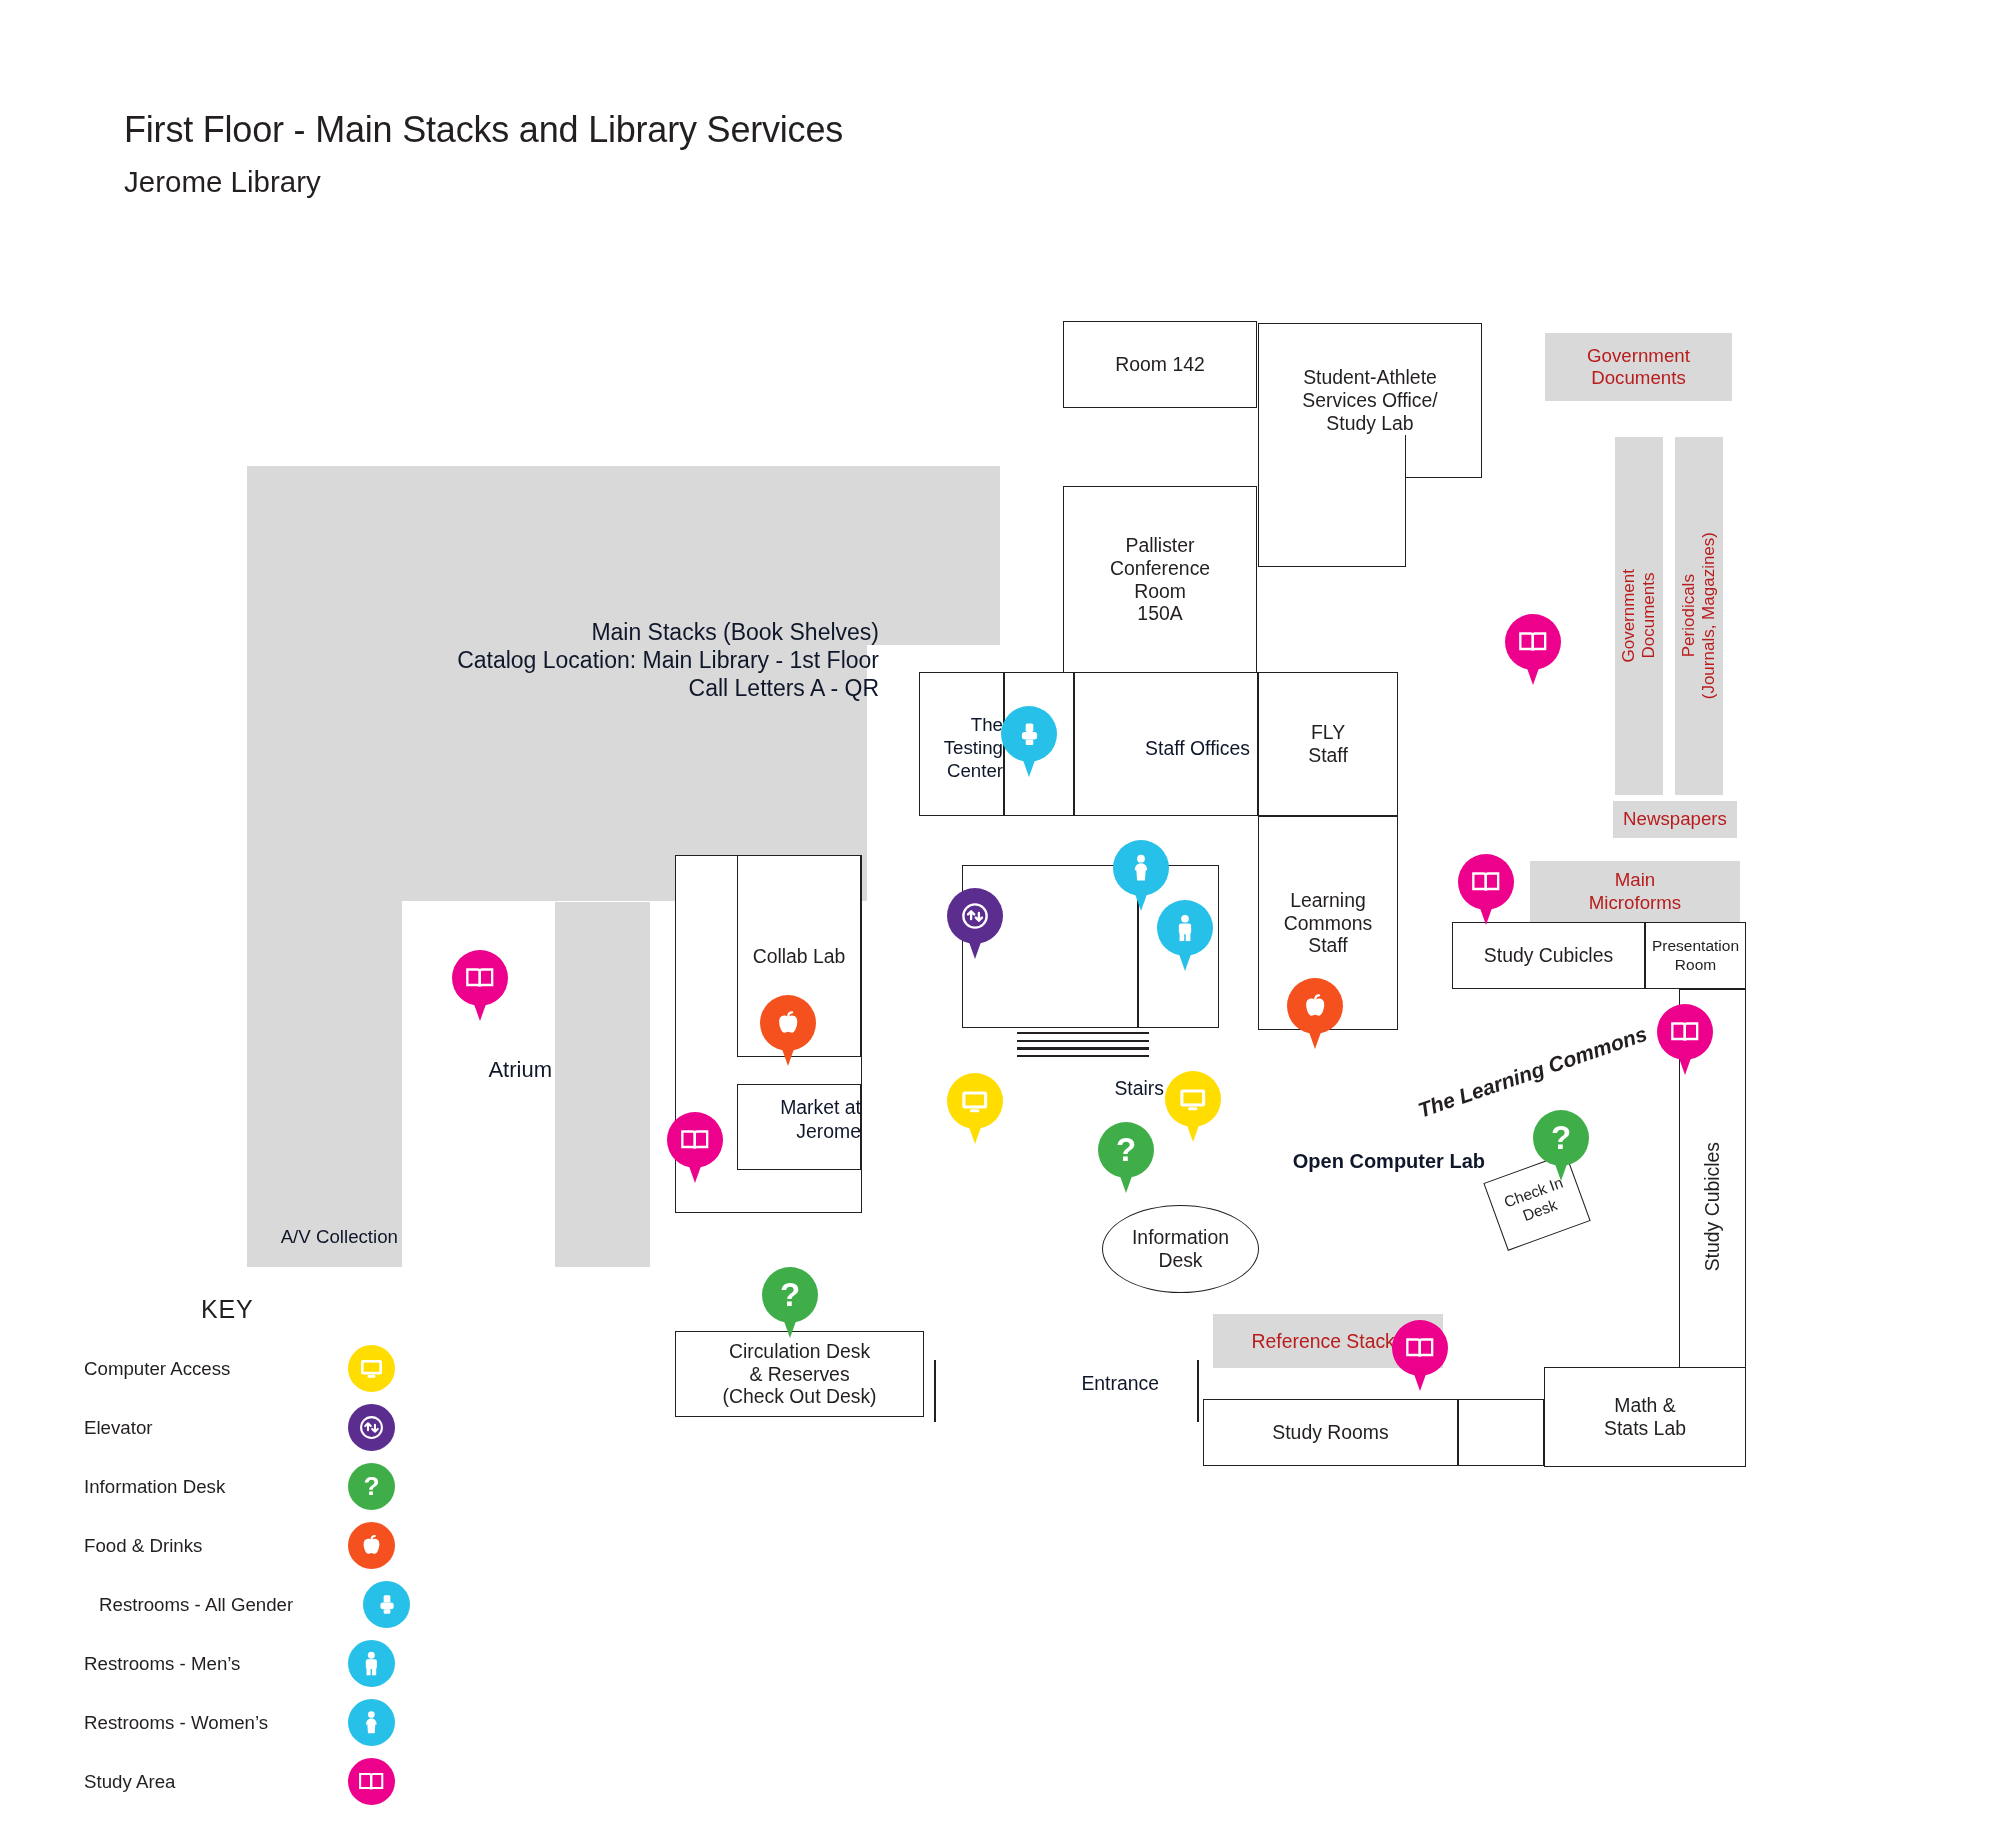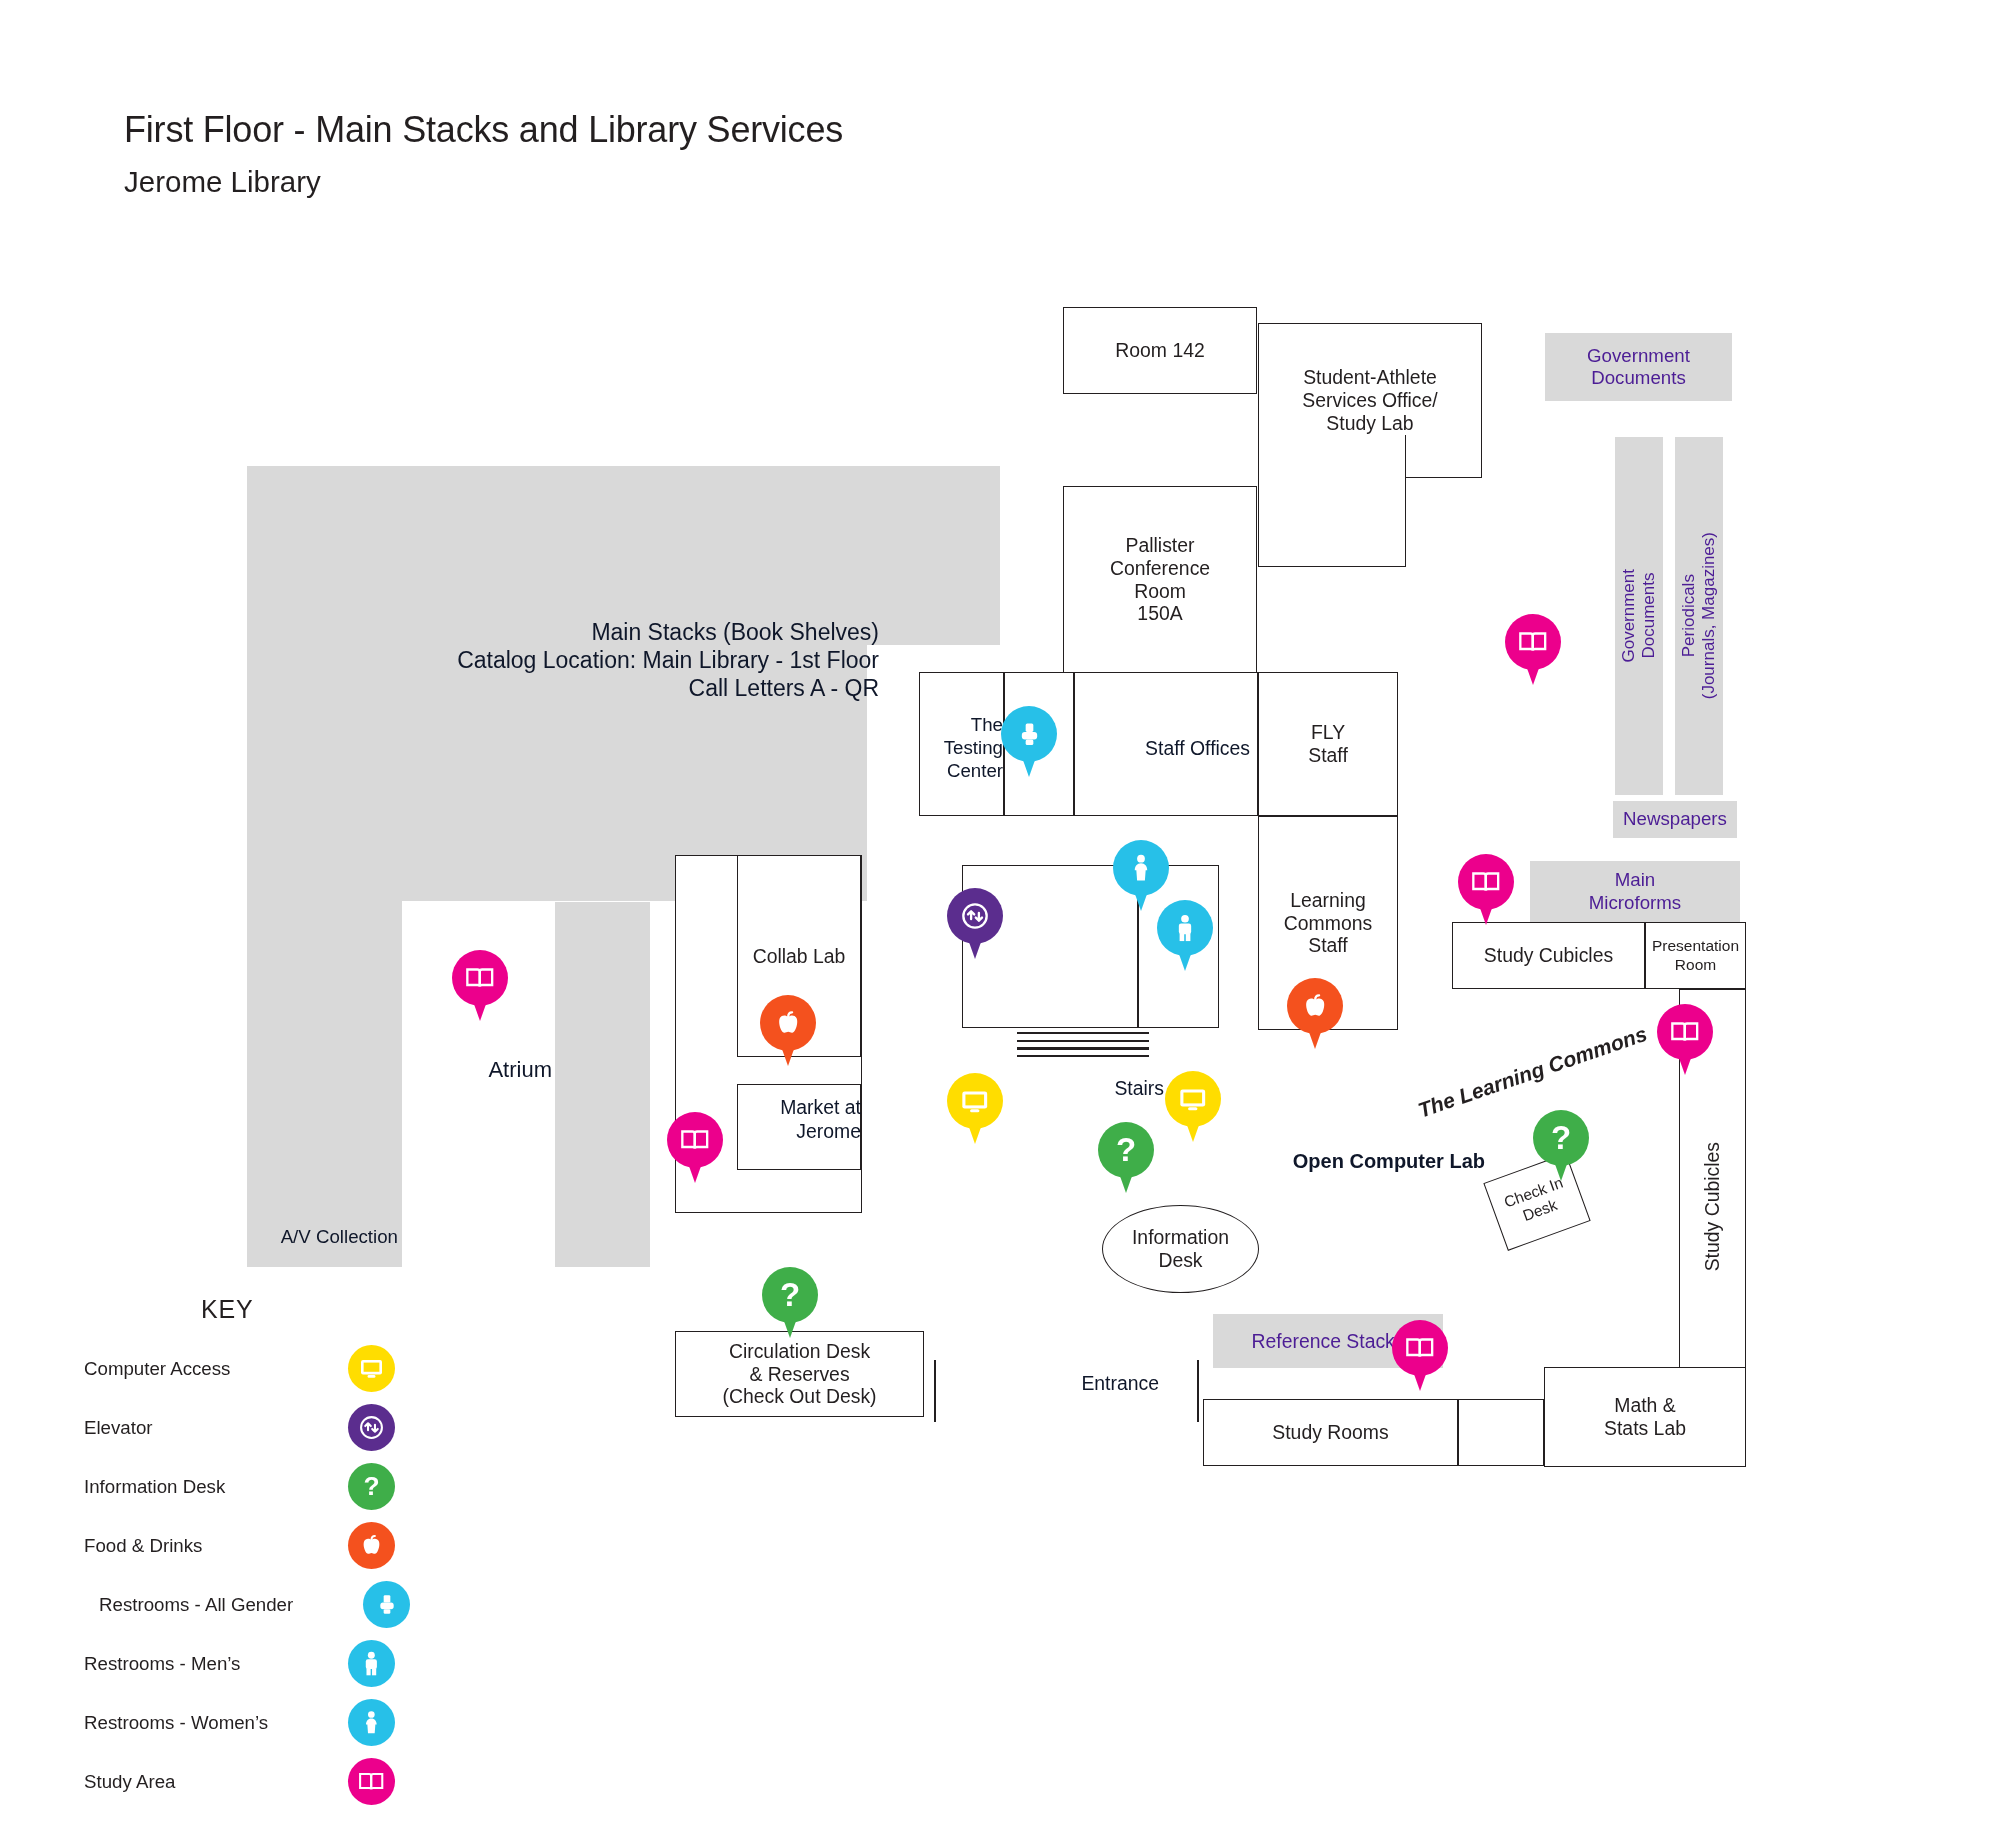--- a/index.html
+++ b/index.html
@@ -53,21 +53,21 @@
   .grayroom {
     background: #d9d9d9;
     border: none;
     box-sizing: border-box;
     display: flex;
     align-items: center;
     justify-content: center;
     text-align: center;
     font-size: 17px;
     line-height: 1.18;
-    color: #4c1d95;
+    color: #b91c1c;
   }
   .nolabel { font-size: 0; }
   .plain-label {
     color: #0f172a;
     text-align: right;
     line-height: 1.22;
   }
 
   .vtext {
     writing-mode: vertical-rl;
@@ -183,21 +183,21 @@
   <div class="abs room" style="left:737px; top:855px; width:124px; height:202px; font-size:19.4px;">Collab Lab</div>
   <div class="abs room nolabel" style="left:737px; top:1084px; width:124px; height:86px;"></div>
   <div class="abs plain-label" style="left:737px; top:1096px; width:124px; font-size:19.4px; white-space:pre-line;">Market at
 Jerome</div>
 
   <div class="abs room" style="left:675px; top:1331px; width:249px; height:86px; font-size:19.4px; white-space:pre-line;">Circulation Desk
 &amp; Reserves
 (Check Out Desk)</div>
   <div class="abs" style="left:934px; top:1360px; width:2.3px; height:62px; background:#231f20;"></div>
 
-  <div class="abs room" style="left:1063px; top:307px; width:194px; height:87px; font-size:19.4px;">Room 142</div>
+  <div class="abs room" style="left:1063px; top:321px; width:194px; height:87px; font-size:19.4px;">Room 142</div>
 
   <div class="abs room" style="left:1258px; top:323px; width:224px; height:155px; font-size:19.4px; white-space:pre-line;">Student-Athlete
 Services Office/
 Study Lab</div>
   <div class="abs room nolabel" style="left:1258px; top:435px; width:148px; height:132px; border-top:none;"></div>
 
   <div class="abs room" style="left:1063px; top:486px; width:194px; height:187px; font-size:19.4px; white-space:pre-line;">Pallister
 Conference
 Room
 150A</div>

